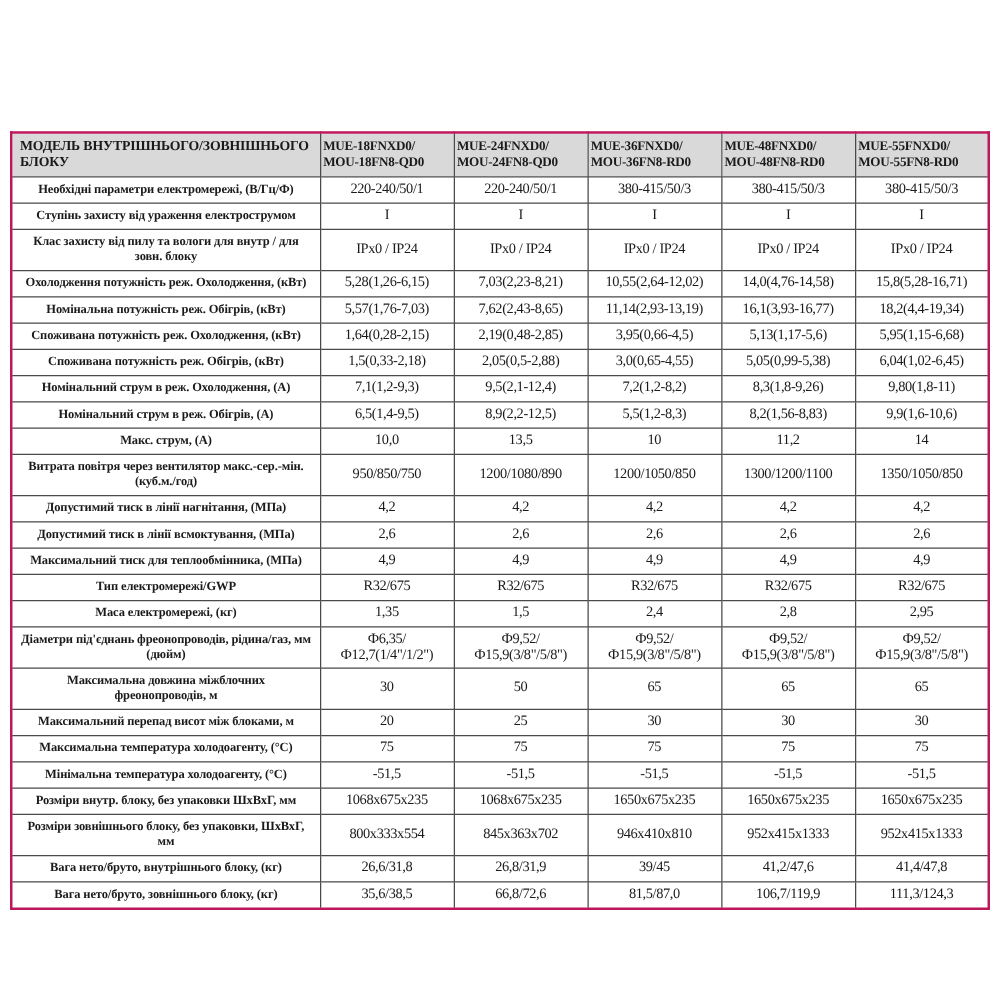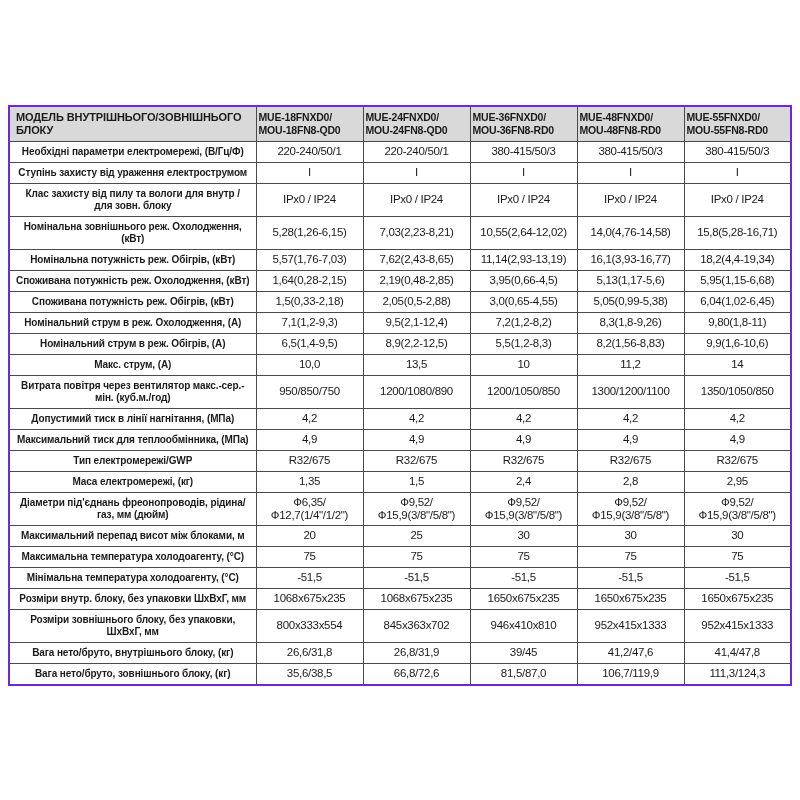--- a/index.html
+++ b/index.html
@@ -20,21 +20,22 @@
   .table-wrap {
     position: absolute;
     left: 8px;
     top: 105px;
     width: 784px;
   }
   table.spec-table {
     width: 100%;
     border-collapse: collapse;
     table-layout: fixed;
-    border: 2px solid #6d28d9;
+    border: 2px solid #be185d;
+    font-family: Liberation Serif, serif;
   }
   table.spec-table col.c-label { width: 247px; }
   table.spec-table td, table.spec-table th {
     border: 1px solid #4a4a4a;
     vertical-align: middle;
     overflow: hidden;
   }
   th.header-label-cell {
     background: #d9d9d9;
     font-weight: bold;
@@ -120,21 +121,21 @@
           </tr>
           <tr>
             <td class="label-cell">Клас захисту від пилу та вологи  для внутр / для зовн. блоку</td>
             <td class="value-cell">IPx0 / IP24</td>
             <td class="value-cell">IPx0 / IP24</td>
             <td class="value-cell">IPx0 / IP24</td>
             <td class="value-cell">IPx0 / IP24</td>
             <td class="value-cell">IPx0 / IP24</td>
           </tr>
           <tr>
-            <td class="label-cell">Номінальна зовнішнього реж. Охолодження, (кВт)</td>
+            <td class="label-cell">Охолодження потужність реж. Охолодження, (кВт)</td>
             <td class="value-cell">5,28(1,26-6,15)</td>
             <td class="value-cell">7,03(2,23-8,21)</td>
             <td class="value-cell">10,55(2,64-12,02)</td>
             <td class="value-cell">14,0(4,76-14,58)</td>
             <td class="value-cell">15,8(5,28-16,71)</td>
           </tr>
           <tr>
             <td class="label-cell">Номінальна потужність реж. Обігрів, (кВт)</td>
             <td class="value-cell">5,57(1,76-7,03)</td>
             <td class="value-cell">7,62(2,43-8,65)</td>
@@ -190,20 +191,28 @@
             <td class="value-cell">1300/1200/1100</td>
             <td class="value-cell">1350/1050/850</td>
           </tr>
           <tr>
             <td class="label-cell">Допустимий тиск в лінії нагнітання, (МПа)</td>
             <td class="value-cell">4,2</td>
             <td class="value-cell">4,2</td>
             <td class="value-cell">4,2</td>
             <td class="value-cell">4,2</td>
             <td class="value-cell">4,2</td>
+          </tr>
+          <tr>
+            <td class="label-cell">Допустимий тиск в лінії всмоктування, (МПа)</td>
+            <td class="value-cell">2,6</td>
+            <td class="value-cell">2,6</td>
+            <td class="value-cell">2,6</td>
+            <td class="value-cell">2,6</td>
+            <td class="value-cell">2,6</td>
           </tr>
           <tr>
             <td class="label-cell">Максимальний тиск для теплообмінника, (МПа)</td>
             <td class="value-cell">4,9</td>
             <td class="value-cell">4,9</td>
             <td class="value-cell">4,9</td>
             <td class="value-cell">4,9</td>
             <td class="value-cell">4,9</td>
           </tr>
           <tr>
@@ -229,20 +238,28 @@
             <td class="value-cell">Ф9,52/
 Ф15,9(3/8"/5/8")</td>
             <td class="value-cell">Ф9,52/
 Ф15,9(3/8"/5/8")</td>
             <td class="value-cell">Ф9,52/
 Ф15,9(3/8"/5/8")</td>
             <td class="value-cell">Ф9,52/
 Ф15,9(3/8"/5/8")</td>
           </tr>
           <tr>
+            <td class="label-cell">Максимальна довжина міжблочних фреонопроводів, м</td>
+            <td class="value-cell">30</td>
+            <td class="value-cell">50</td>
+            <td class="value-cell">65</td>
+            <td class="value-cell">65</td>
+            <td class="value-cell">65</td>
+          </tr>
+          <tr>
             <td class="label-cell">Максимальний перепад висот між блоками, м</td>
             <td class="value-cell">20</td>
             <td class="value-cell">25</td>
             <td class="value-cell">30</td>
             <td class="value-cell">30</td>
             <td class="value-cell">30</td>
           </tr>
           <tr>
             <td class="label-cell">Максимальна температура холодоагенту, (°С)</td>
             <td class="value-cell">75</td>

